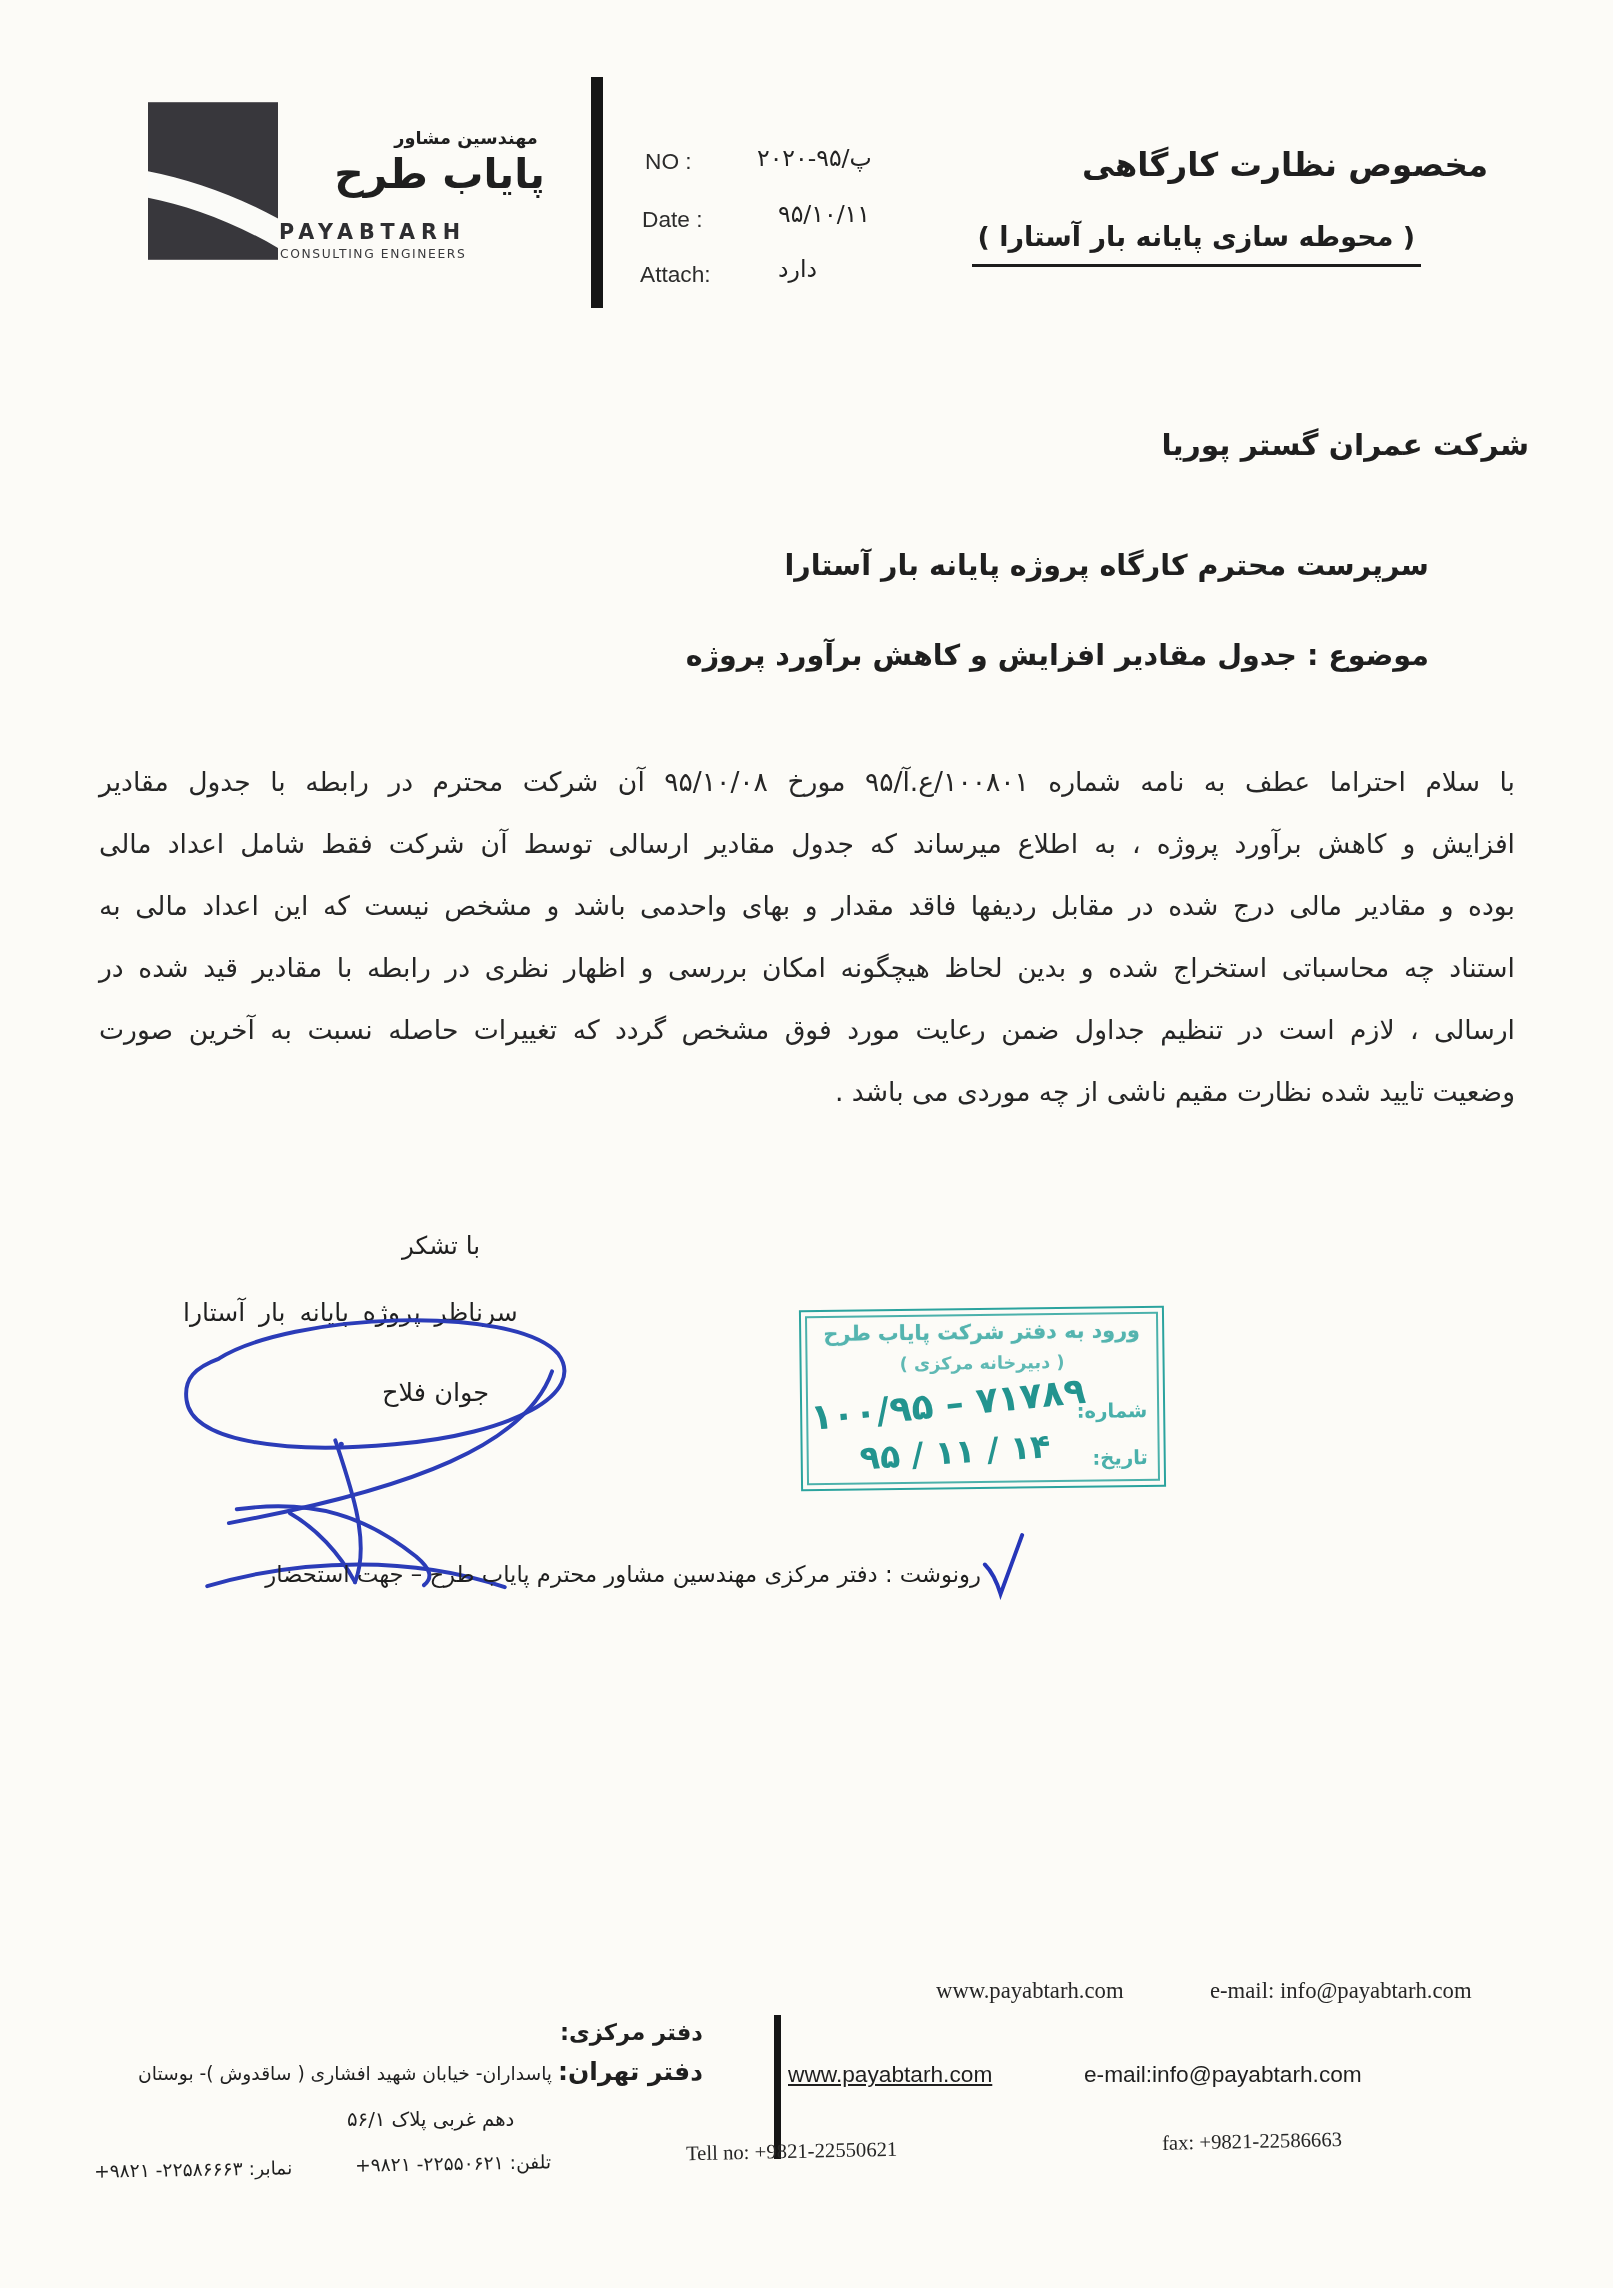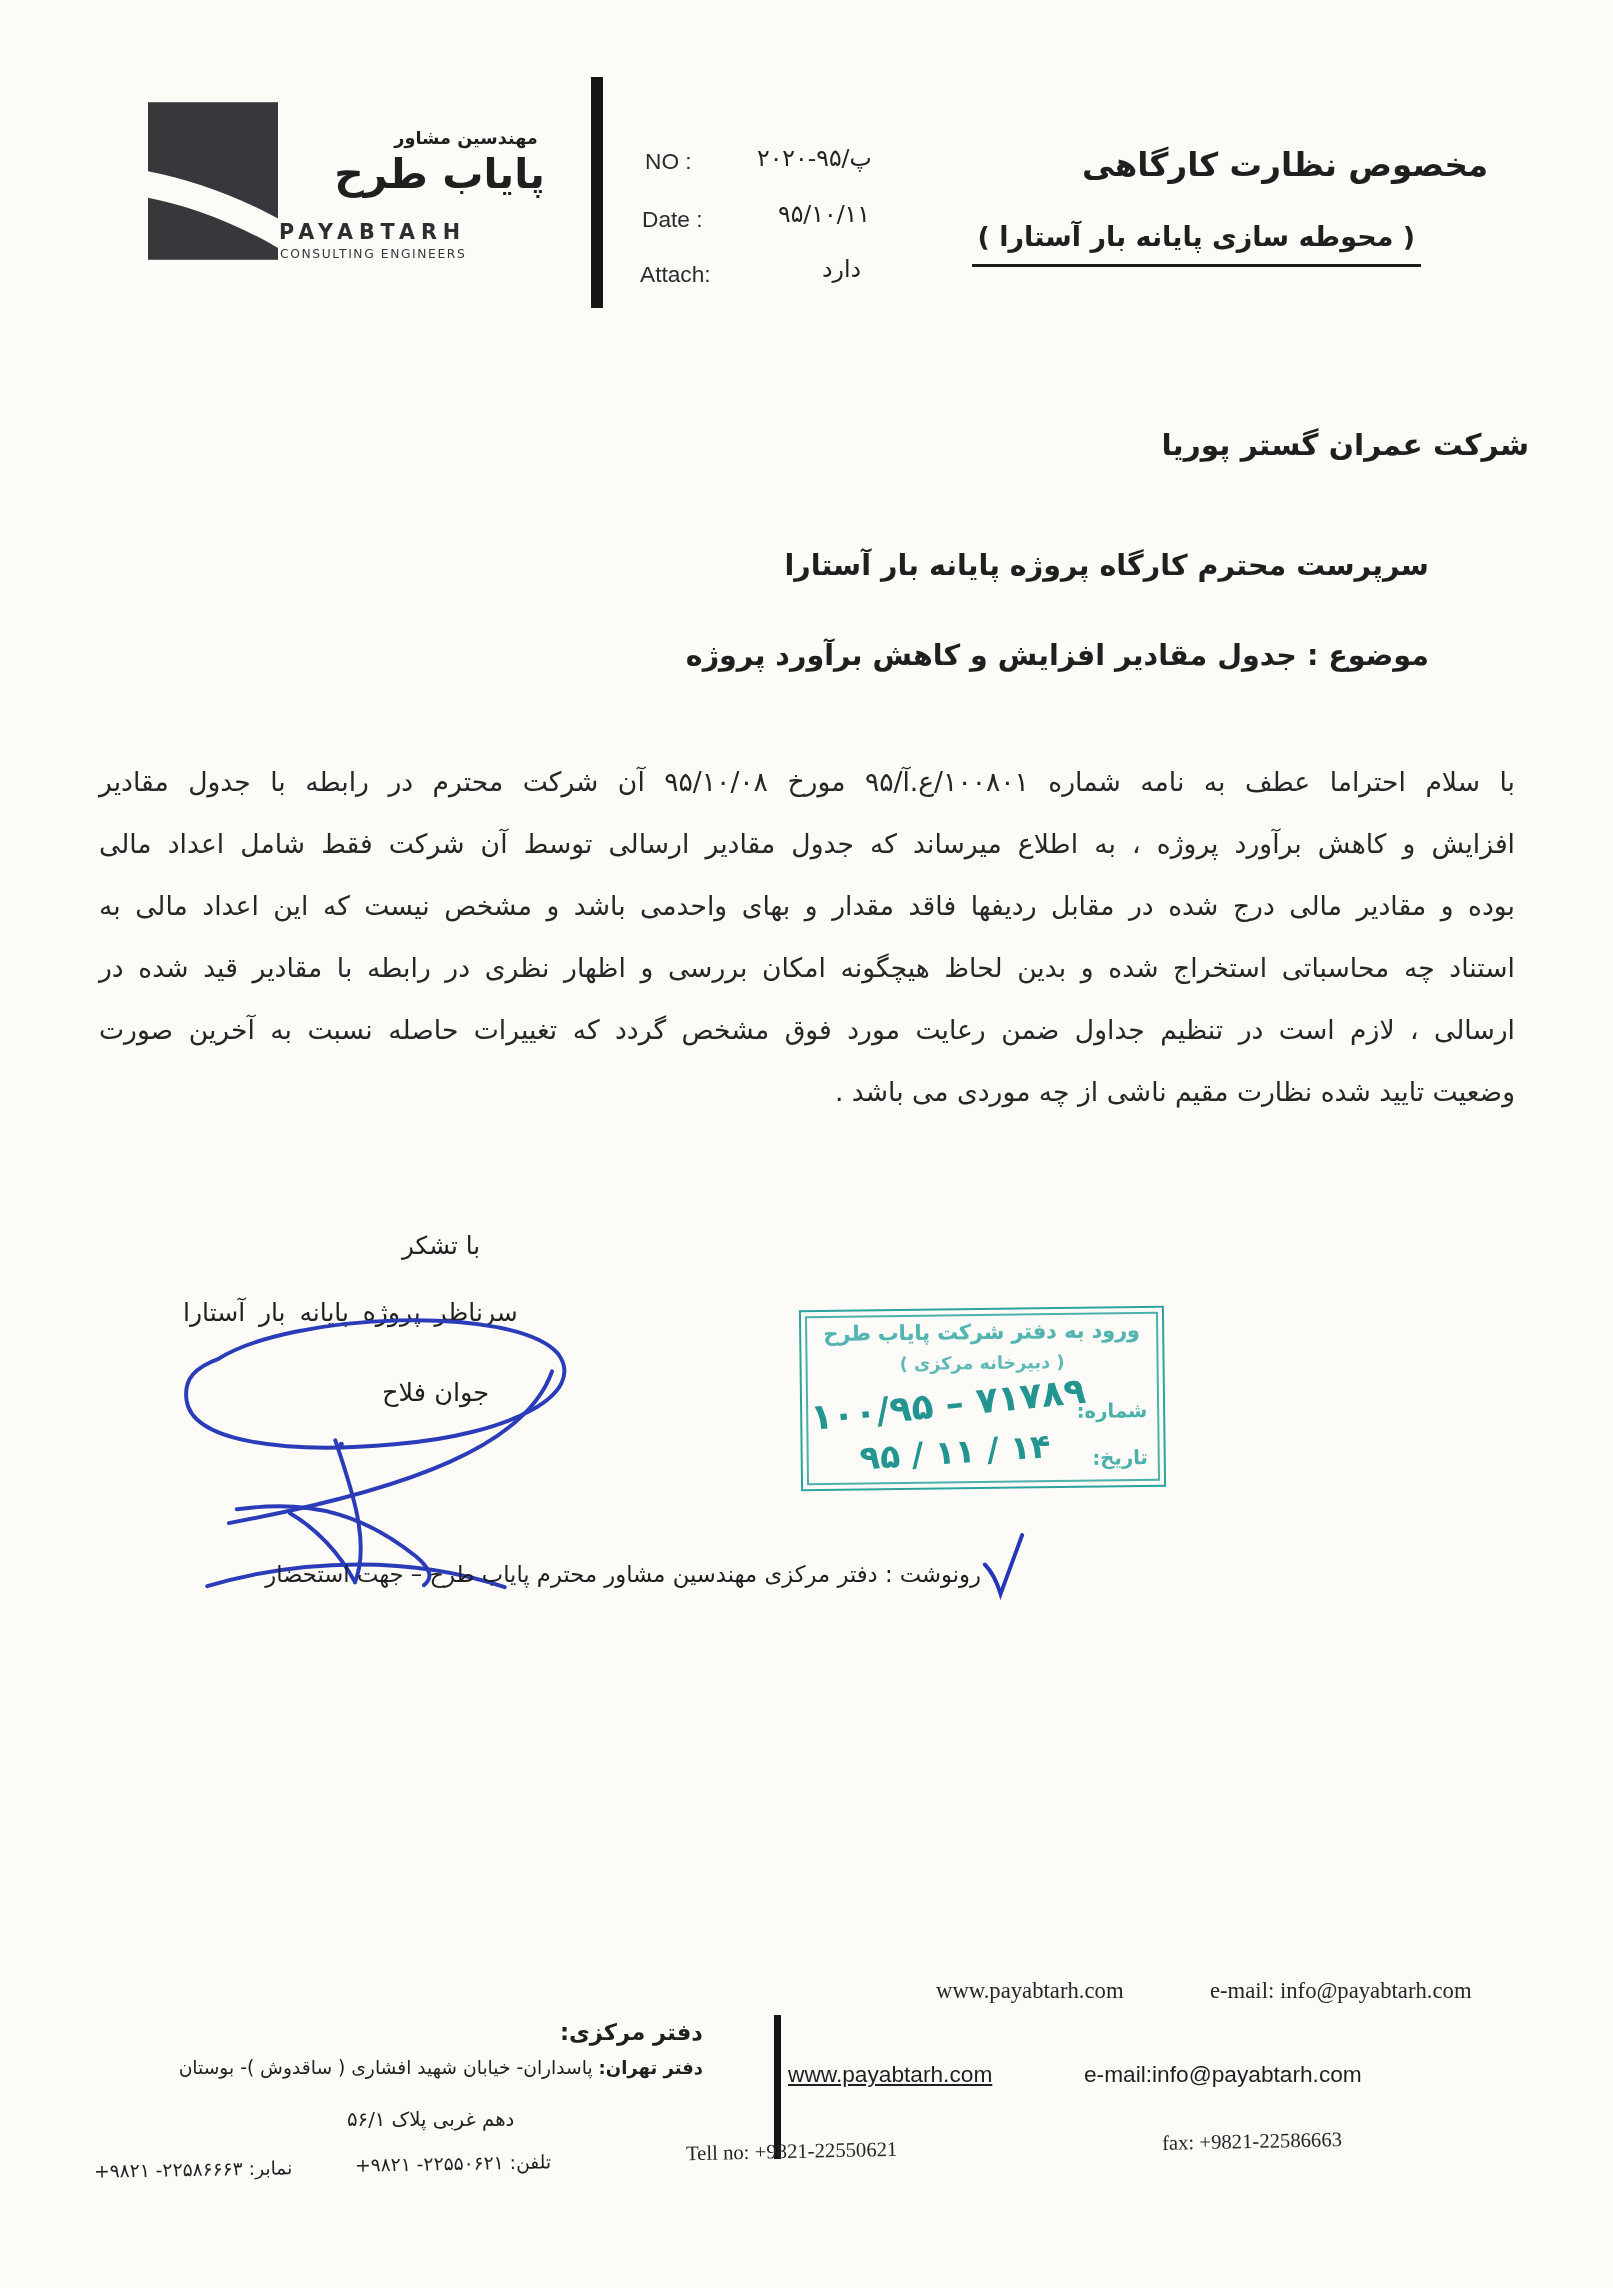--- a/index.html
+++ b/index.html
@@ -16,21 +16,21 @@
   .logo-square{left:148px;top:102px;width:130px;height:158px;}
   .brand-fa-small{left:387px;top:128px;width:158px;text-align:center;font-size:17.7px;font-weight:700;}
   .brand-fa-big{left:348px;top:150px;width:197px;text-align:right;font-size:41px;font-weight:700;letter-spacing:0;}
   .brand-en{left:279px;top:220px;font-size:20.7px;font-weight:700;letter-spacing:5.9px;color:#2e2e31;}
   .brand-en-sub{left:280px;top:247px;font-size:12.3px;letter-spacing:1.6px;color:#3a3a3d;}
   .hdr-bar{left:591px;top:77px;width:11.8px;height:231px;background:#161616;}
   .meta-label{font-family:"Liberation Sans",sans-serif;font-size:22.7px;color:#2c2c2c;}
   .meta-value{font-size:23.6px;color:#222;}
   .no-label{left:645px;top:148px;}   .no-value{left:757px;top:144px;}
   .date-label{left:642px;top:206px;} .date-value{left:778px;top:200px;}
-  .attach-label{left:640px;top:261px;} .attach-value{left:778px;top:255px;margin-left:44px;}
+  .attach-label{left:640px;top:261px;} .attach-value{left:778px;top:255px;}
   .title1{right:126px;top:146px;font-size:32.5px;font-weight:700;}
   .title2{right:193px;top:221px;font-size:27px;font-weight:700;border-bottom:3px solid #1c1c1c;padding:0 5.9px 11.8px 5.9px;}
 
   
   .recip1{right:85px;top:428px;font-size:29.6px;font-weight:700;}
   .recip2{right:185px;top:548px;font-size:28.6px;font-weight:700;}
   .recip3{right:185px;top:638px;font-size:28.6px;font-weight:700;}
 
   
   .body-par{left:99px;top:751px;width:1416px;font-size:26.6px;line-height:62px;color:#262626;}
@@ -64,21 +64,21 @@
 
   
   .ft-serif{font-family:"Liberation Serif",serif;color:#262626;}
   .ft-webtop{left:936px;top:1978px;font-size:22.7px;}
   .ft-emailtop{left:1210px;top:1978px;font-size:22.7px;}
   .ft-bar{left:774px;top:2015px;width:6.9px;height:144px;background:#161616;}
   .ft-markazi{right:911px;top:2019px;font-size:22.7px;font-weight:700;}
   .ft-weblink{left:788px;top:2061px;font-size:22.7px;text-decoration:underline;font-family:"Liberation Sans",sans-serif;}
   .ft-emailmid{left:1084px;top:2061px;font-size:22.7px;font-family:"Liberation Sans",sans-serif;}
   .ft-tehran{right:911px;top:2057px;font-size:18.7px;}
-  .ft-tehran b{font-size:18px;}
+  .ft-tehran b{font-size:25px;}
   .ft-tehran2{left:347px;top:2108px;font-size:19.7px;}
   .ft-telfa{left:355px;top:2153px;font-size:18.7px;transform:rotate(-1deg);}
   .ft-faxfa{left:94px;top:2159px;font-size:18.7px;transform:rotate(-1deg);}
   .ft-telen{left:686px;top:2140px;font-size:20.7px;transform:rotate(-1.2deg);}
   .ft-faxen{left:1162px;top:2130px;font-size:20.7px;transform:rotate(-1.2deg);}
 </style>
 </head>
 <body>
 
 <div class="page">

